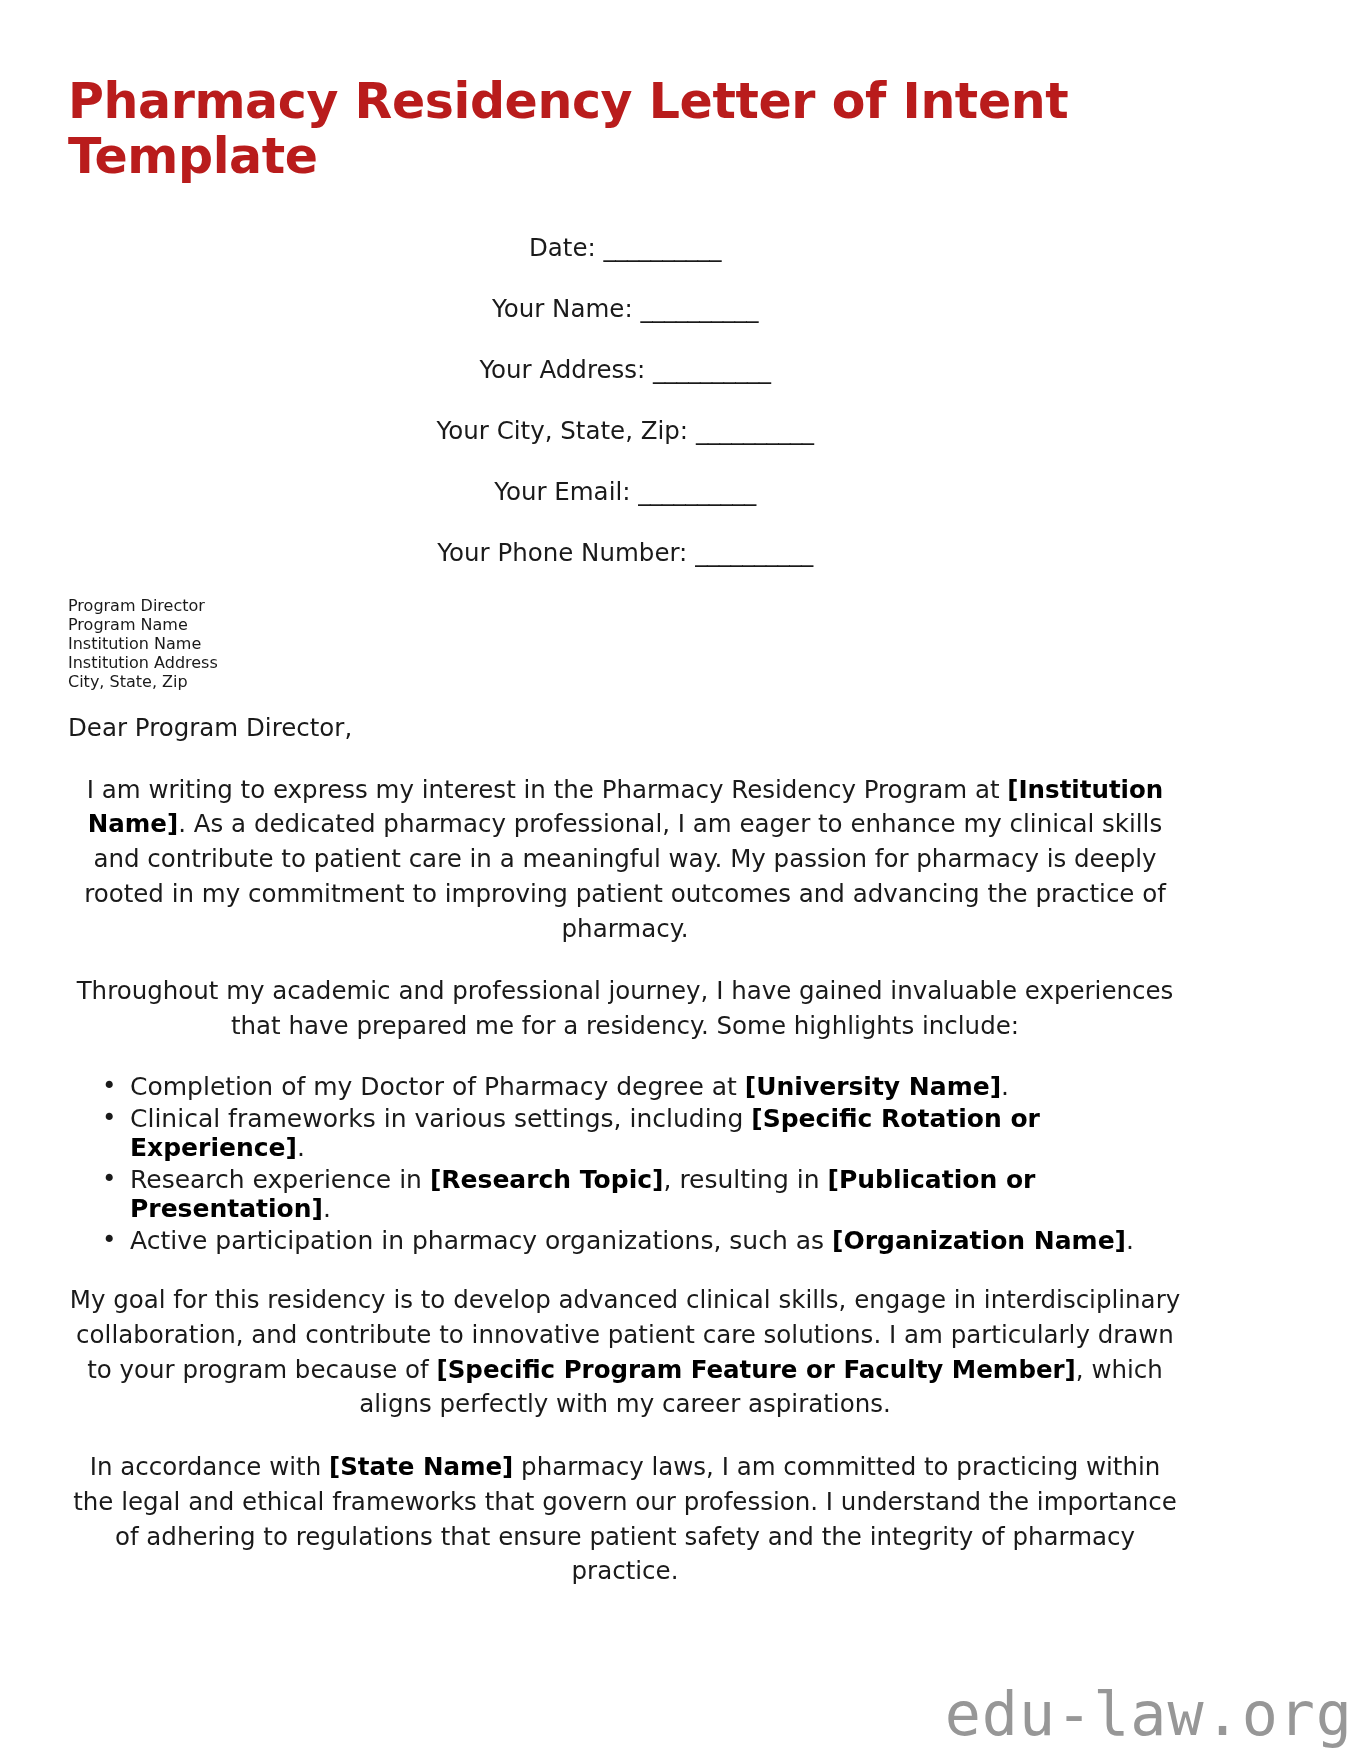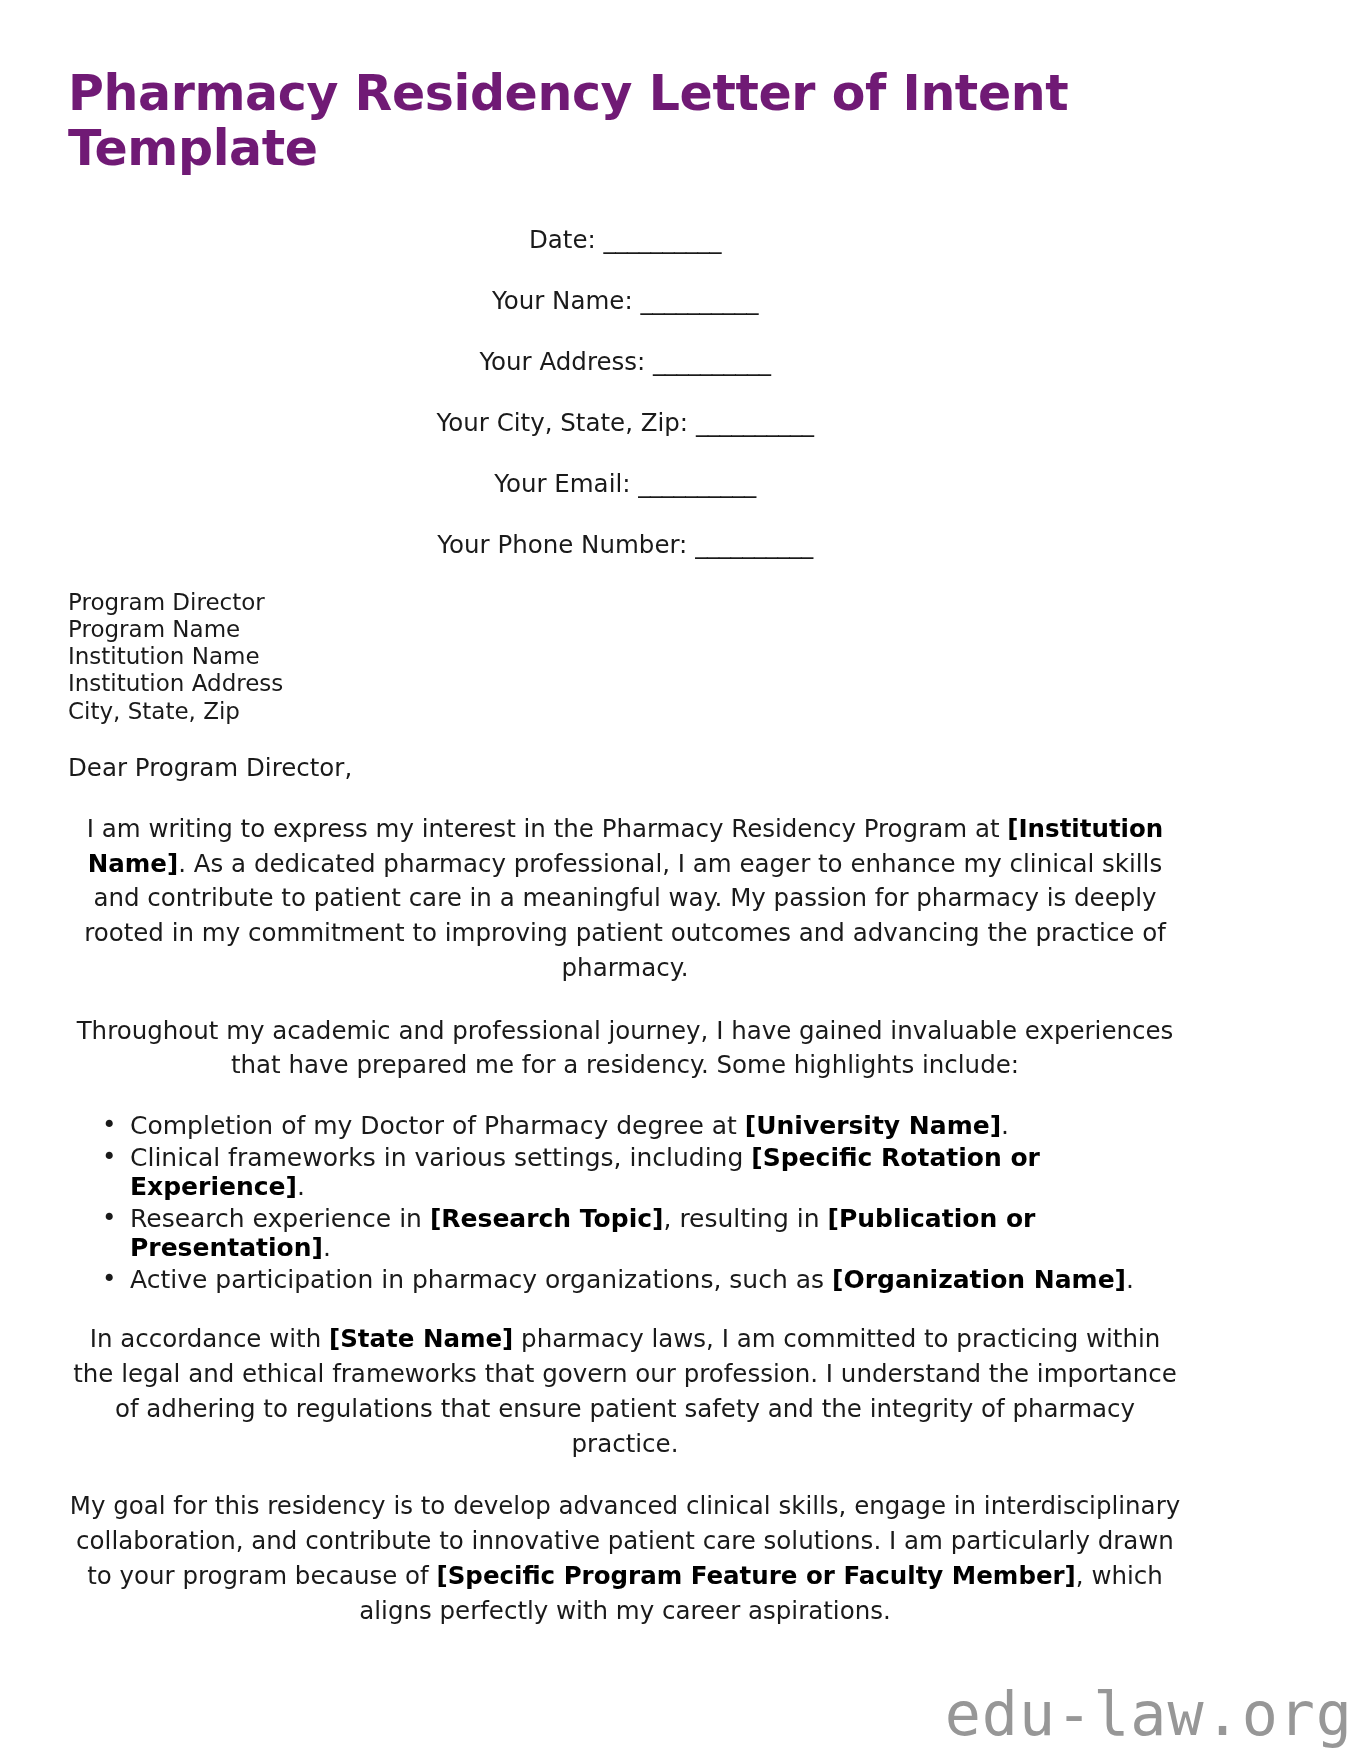--- a/index.html
+++ b/index.html
@@ -27,42 +27,42 @@
     box-sizing: border-box;
     padding: 62px 180px 0 68px;
   }
 
   .doc-title {
     font-family: "DejaVu Sans", sans-serif;
     font-weight: bold;
     font-size: 49px;
     line-height: 1.13;
     letter-spacing: -0.4px;
-    color: #701a75;
-    margin: 4px 0 46px 0;
+    color: #b91c1c;
+    margin: 12px 0 46px 0;
     max-width: 1010px;
   }
 
   .field-line {
     font-size: 24.5px;
     line-height: 1.35;
     color: #1a1a1a;
     margin: 0 0 28px 0;
     white-space: pre;
     text-align: center;
   }
   .field-line .blank {
     letter-spacing: -0.5px;
   }
 
   .addr-block {
-    font-size: 23px;
+    font-size: 16px;
     line-height: 1.18;
     color: #1a1a1a;
-    margin: 0 0 26px 0;
+    margin: 0 0 20px 0;
   }
   .addr-block .addr-row {
     display: block;
   }
 
   .salutation {
     font-size: 24.5px;
     line-height: 1.35;
     margin: 0 0 28px 0;
     color: #1a1a1a;
@@ -147,19 +147,19 @@
 
   <p class="body-par">Throughout my academic and professional journey, I have gained invaluable experiences that have prepared me for a residency. Some highlights include:</p>
 
   <ul class="highlights">
     <li><span>Completion of my Doctor of Pharmacy degree at </span><b>[University Name]</b><span>.</span></li>
     <li><span>Clinical frameworks in various settings, including </span><b>[Specific Rotation or Experience]</b><span>.</span></li>
     <li><span>Research experience in </span><b>[Research Topic]</b><span>, resulting in </span><b>[Publication or Presentation]</b><span>.</span></li>
     <li><span>Active participation in pharmacy organizations, such as </span><b>[Organization Name]</b><span>.</span></li>
   </ul>
 
+  <p class="body-par"><span>My goal for this residency is to develop advanced clinical skills, engage in interdisciplinary collaboration, and contribute to innovative patient care solutions. I am particularly drawn to your program because of </span><b>[Specific Program Feature or Faculty Member]</b><span>, which aligns perfectly with my career aspirations.</span></p>
+
   <p class="body-par"><span>In accordance with </span><b>[State Name]</b><span> pharmacy laws, I am committed to practicing within the legal and ethical frameworks that govern our profession. I understand the importance of adhering to regulations that ensure patient safety and the integrity of pharmacy practice.</span></p>
-
-  <p class="body-par"><span>My goal for this residency is to develop advanced clinical skills, engage in interdisciplinary collaboration, and contribute to innovative patient care solutions. I am particularly drawn to your program because of </span><b>[Specific Program Feature or Faculty Member]</b><span>, which aligns perfectly with my career aspirations.</span></p>
 
 
   <div class="watermark">edu-law.org</div>
 </div>
 
 </body></html>

